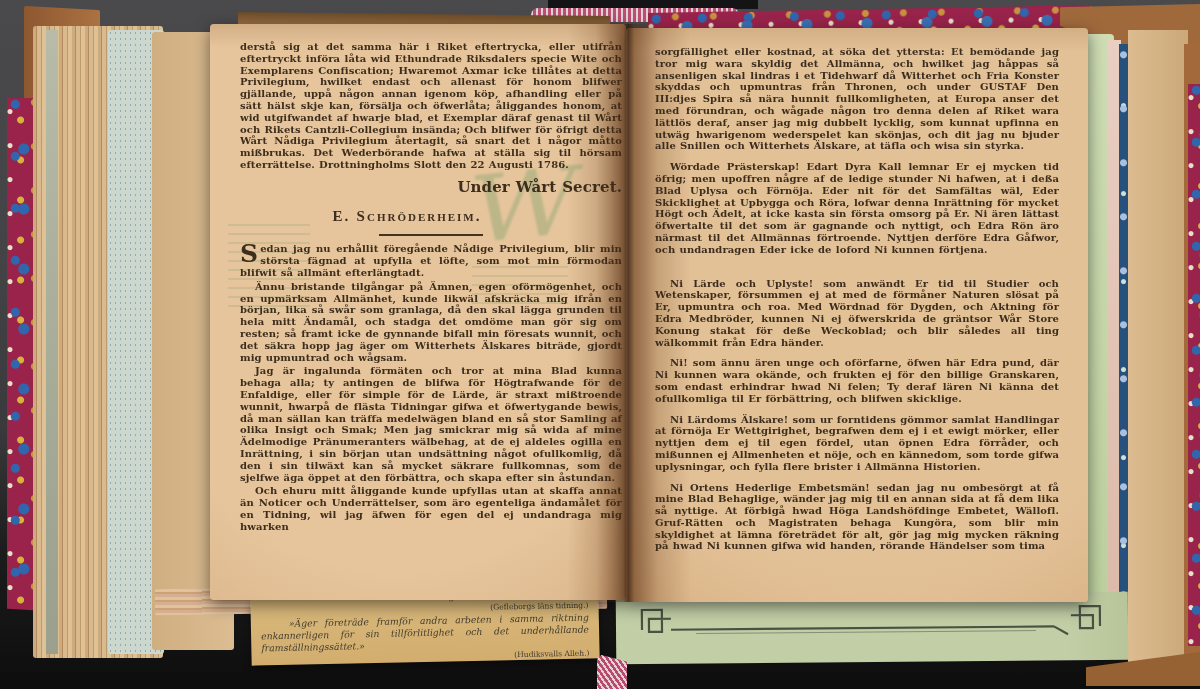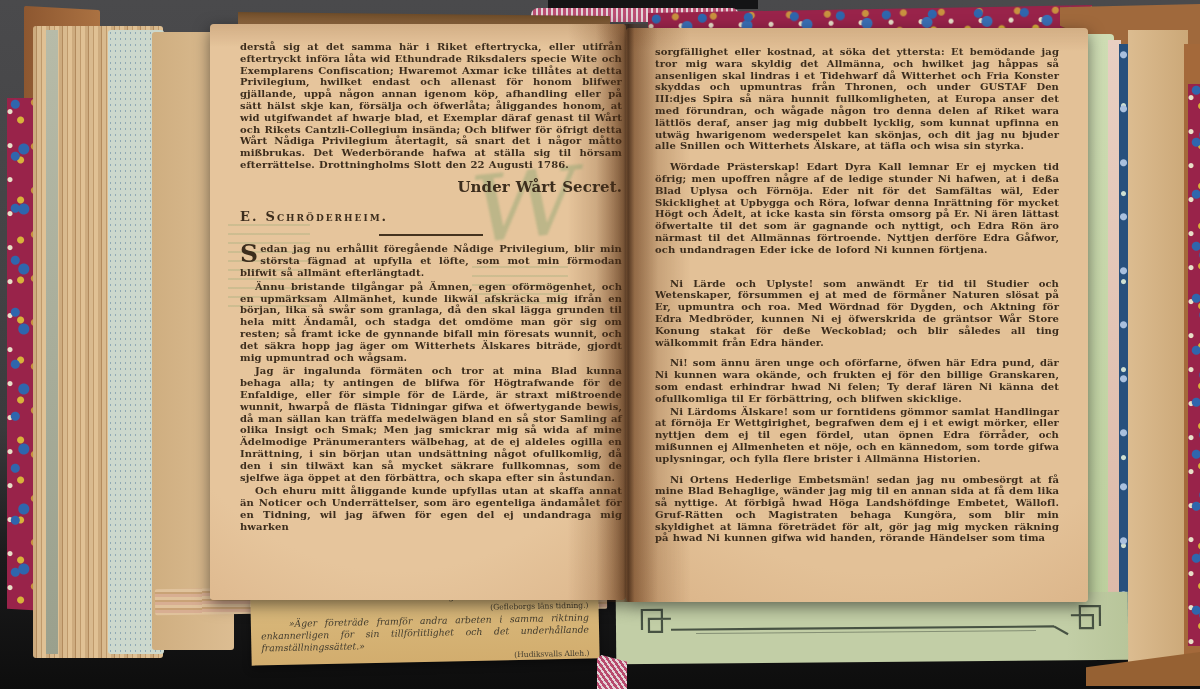--- a/index.html
+++ b/index.html
@@ -30,21 +30,21 @@
     background:radial-gradient(120% 100% at 55% 40%, #e3c197 0 55%, #d7af83 80%, #c2976a 100%);}
   #right-page .edgeshade{position:absolute;inset:0;border-radius:4px;
     background:linear-gradient(to left, rgba(120,70,30,0) 86%, rgba(105,58,22,.45) 100%),
                linear-gradient(to bottom, rgba(120,70,30,.15) 0, rgba(120,70,30,0) 4%);}
   .page-text{position:absolute;color:#3c2d1d;font-weight:700;font-size:10px;line-height:11.8px;
     text-align:justify;letter-spacing:.1px;word-spacing:.6px;}
   .page-text p{margin:0;}
   .ind{text-indent:15px;}
   .center-line{text-align:right;font-size:15px;margin-top:11px !important;}
   .seal{text-align:center;font-size:20px;font-weight:400;letter-spacing:3px;margin-top:9px !important;color:#35271a;}
-  .signature{text-align:left;padding-right:48px;font-variant:small-caps;letter-spacing:2px;font-size:13px;margin-top:17px !important;}
+  .signature{text-align:center;padding-right:48px;font-variant:small-caps;letter-spacing:2px;font-size:15px;margin-top:17px !important;font-family:Liberation Serif, serif;}
   .rule{width:104px;height:2px;background:#44331f;margin:12px auto 7px auto;}
   .dropcap{float:left;font-size:25px;line-height:21px;padding-right:2px;font-weight:700;}
   .ghost{position:absolute;color:rgba(122,158,106,.38);filter:blur(1.1px);pointer-events:none;}
   .ghostlines{position:absolute;filter:blur(.7px);pointer-events:none;opacity:.8;
     background:repeating-linear-gradient(180deg, rgba(120,160,105,.28) 0 2px, rgba(0,0,0,0) 2px 9px);}
   
   #left-stack{left:33px;top:26px;width:130px;height:632px;border-radius:3px;
     background:repeating-linear-gradient(90deg,#cdab7e 0 3px,#b28b5e 3px 4px,#d9ba8e 4px 8px,#bf9a6c 8px 9px,#e0c194 9px 13px);}
   #gray-strip{left:46px;top:30px;width:12px;height:624px;background:linear-gradient(#b7bba8,#9aa08d);}
   #speckled-edge{left:108px;top:30px;width:56px;height:624px;border-radius:3px;
@@ -171,20 +171,20 @@
     </div>
   </div>
 
   <div class="abs bookpage page-shadow" id="right-page">
     <div class="edgeshade"></div>
     <div class="page-text" style="left:29px;top:18px;width:404px;">
       <p>sorgfällighet eller kostnad, at söka det yttersta: Et bemödande jag tror mig wara skyldig det Allmänna, och hwilket jag håppas så ansenligen skal lindras i et Tidehwarf då Witterhet och Fria Konster skyddas och upmuntras från Thronen, och under GUSTAF Den III:djes Spira så nära hunnit fullkomligheten, at Europa anser det med förundran, och wågade någon tro denna delen af Riket wara lättlös deraf, anser jag mig dubbelt lycklig, som kunnat upfinna en utwäg hwarigenom wederspelet kan skönjas, och dit jag nu bjuder alle Snillen och Witterhets Älskare, at täfla och wisa sin styrka.</p>
       <p class="ind" style="margin-top:9px">Wördade Prästerskap! Edart Dyra Kall lemnar Er ej mycken tid öfrig; men upoffren någre af de ledige stunder Ni hafwen, at i deßa Blad Uplysa och Förnöja. Eder nit för det Samfältas wäl, Eder Skicklighet at Upbygga och Röra, lofwar denna Inrättning för mycket Högt och Ädelt, at icke kasta sin första omsorg på Er. Ni ären lättast öfwertalte til det som är gagnande och nyttigt, och Edra Rön äro närmast til det Allmännas förtroende. Nyttjen derföre Edra Gåfwor, och undandragen Eder icke de loford Ni kunnen förtjena.</p>
       <p class="ind" style="margin-top:22px">Ni Lärde och Uplyste! som anwändt Er tid til Studier och Wetenskaper, försummen ej at med de förmåner Naturen slösat på Er, upmuntra och roa. Med Wördnad för Dygden, och Aktning för Edra Medbröder, kunnen Ni ej öfwerskrida de gräntsor Wår Store Konung stakat för deße Weckoblad; och blir således all ting wälkommit från Edra händer.</p>
       <p class="ind" style="margin-top:9px">Ni! som ännu ären unge och oförfarne, öfwen här Edra pund, där Ni kunnen wara okände, och frukten ej för den billige Granskaren, som endast erhindrar hwad Ni felen; Ty deraf lären Ni känna det ofullkomliga til Er förbättring, och blifwen skicklige.</p>
-      <p class="ind" style="margin-top:1px">Ni Lärdoms Älskare! som ur forntidens gömmor samlat Handlingar at förnöja Er Wettgirighet, begrafwen dem ej i et ewigt mörker, eller nyttjen dem ej til egen fördel, utan öpnen Edra förråder, och mißunnen ej Allmenheten et nöje, och en kännedom, som torde gifwa uplysningar, och fylla flere brister i Allmänna Historien.</p>
+      <p class="ind" style="margin-top:9px">Ni Lärdoms Älskare! som ur forntidens gömmor samlat Handlingar at förnöja Er Wettgirighet, begrafwen dem ej i et ewigt mörker, eller nyttjen dem ej til egen fördel, utan öpnen Edra förråder, och mißunnen ej Allmenheten et nöje, och en kännedom, som torde gifwa uplysningar, och fylla flere brister i Allmänna Historien.</p>
       <p class="ind" style="margin-top:9px">Ni Ortens Hederlige Embetsmän! sedan jag nu ombesörgt at få mine Blad Behaglige, wänder jag mig til en annan sida at få dem lika så nyttige. At förbigå hwad Höga Landshöfdinge Embetet, Wällofl. Gruf-Rätten och Magistraten behaga Kungöra, som blir min skyldighet at lämna företrädet för alt, gör jag mig mycken räkning på hwad Ni kunnen gifwa wid handen, rörande Händelser som tima</p>
     </div>
   </div>
 
   <div class="abs" id="gutter"></div>
 
 </div>
 
 </body></html>

